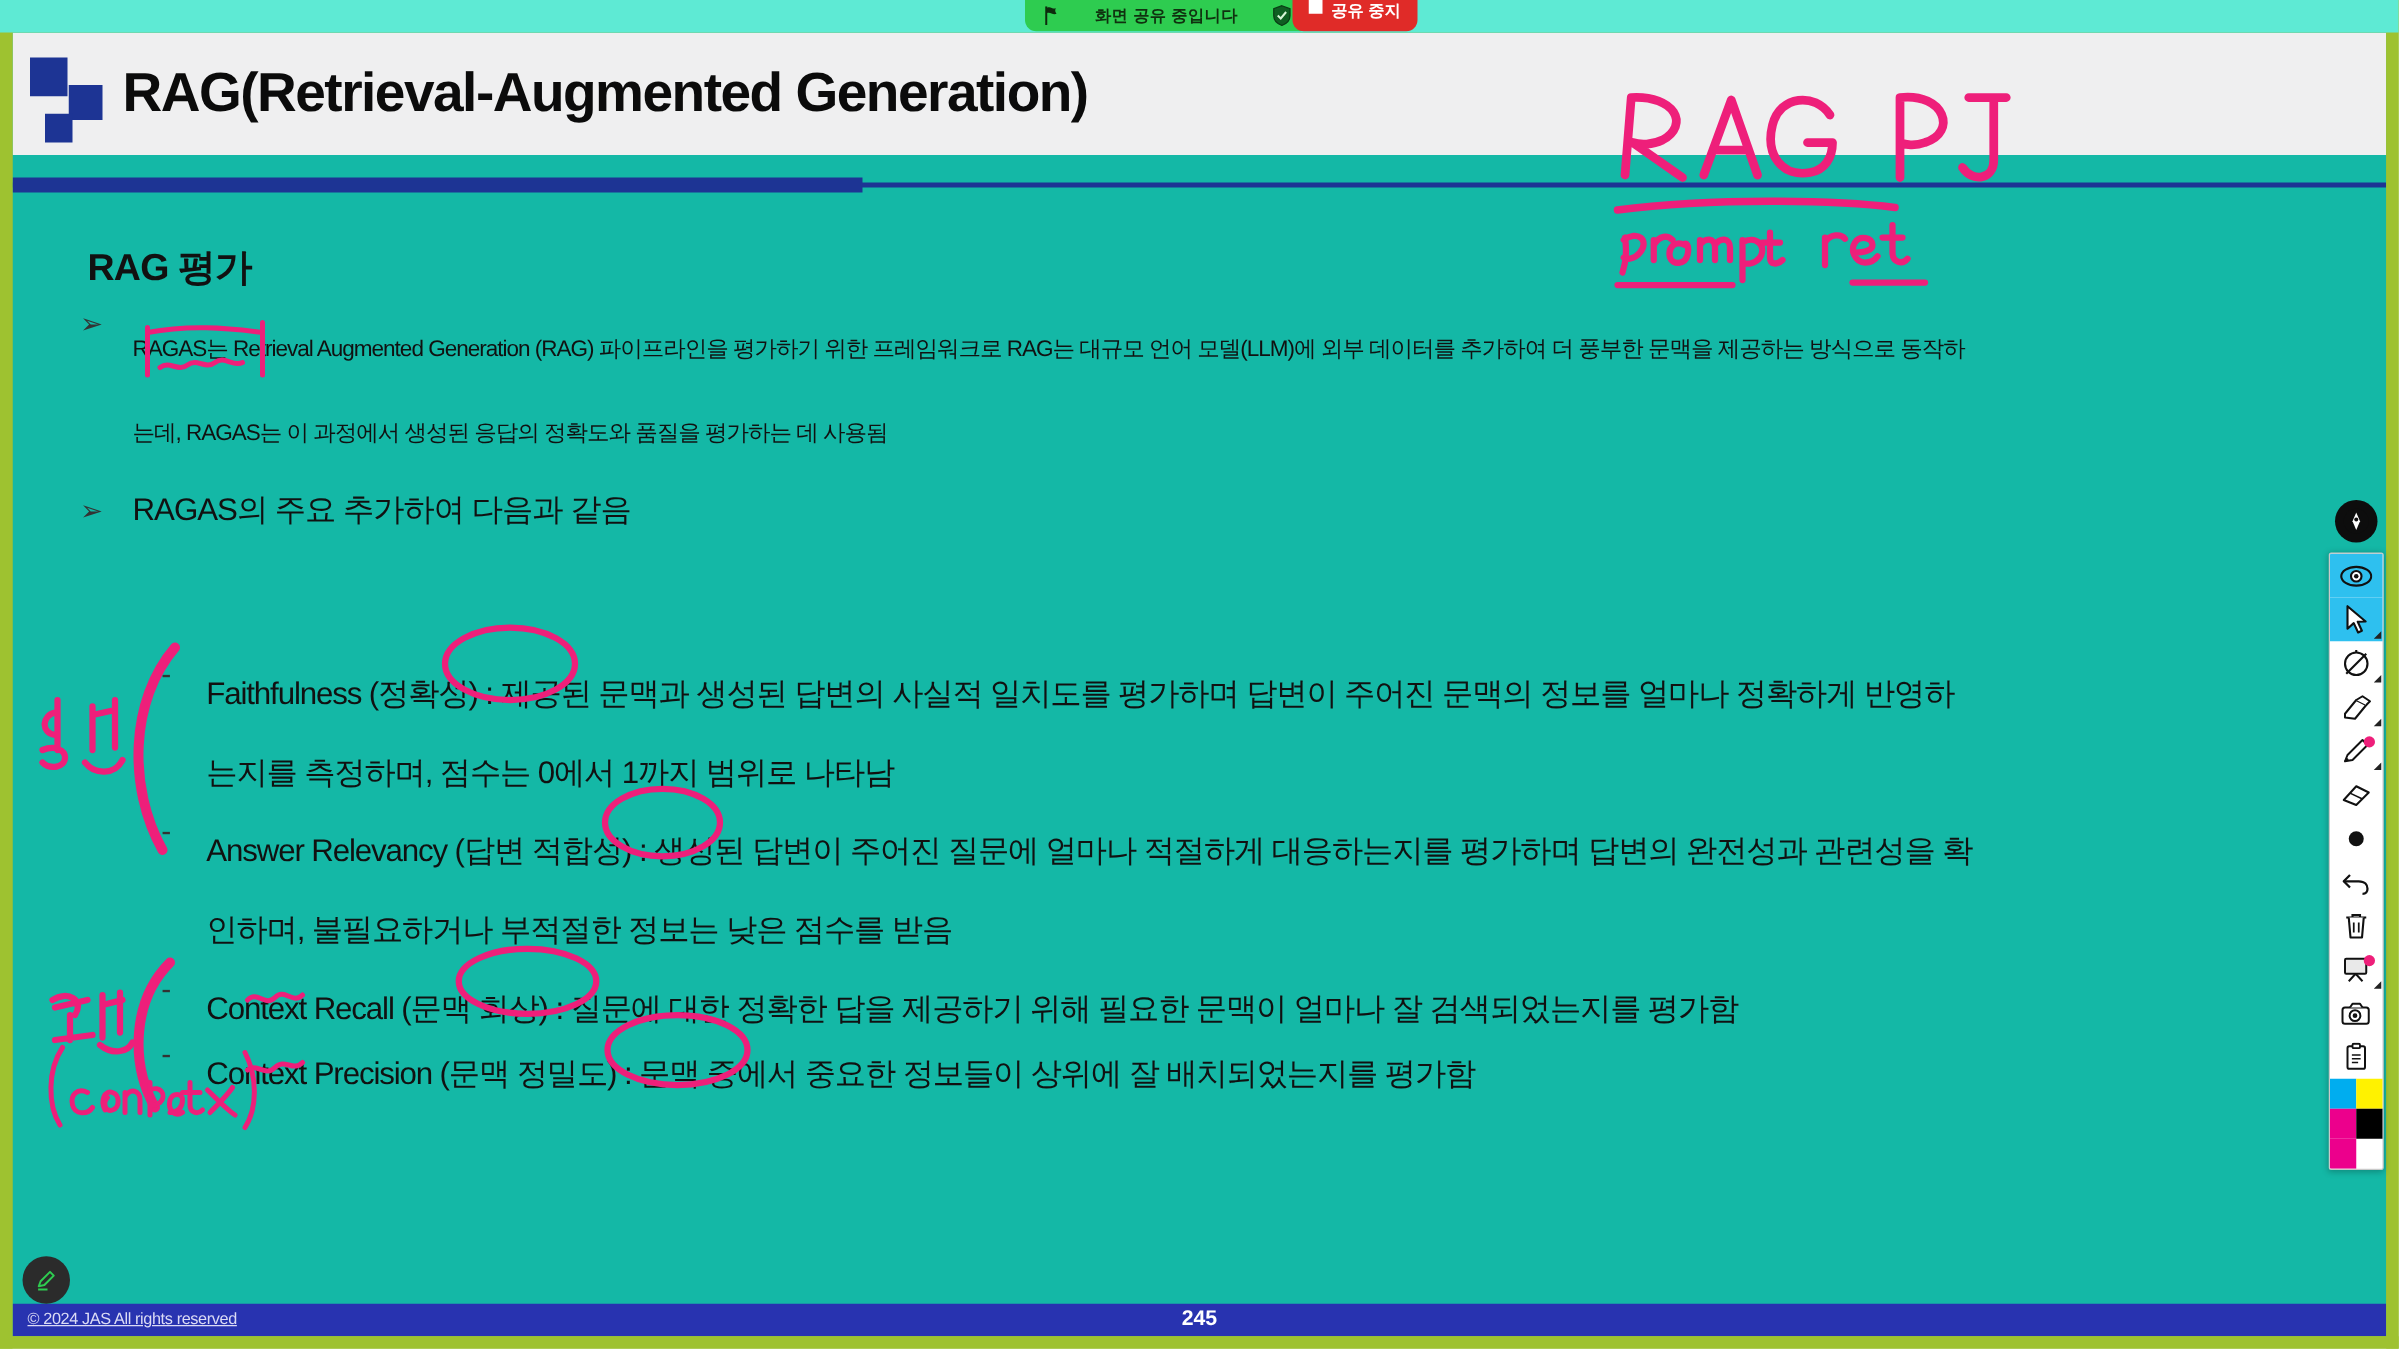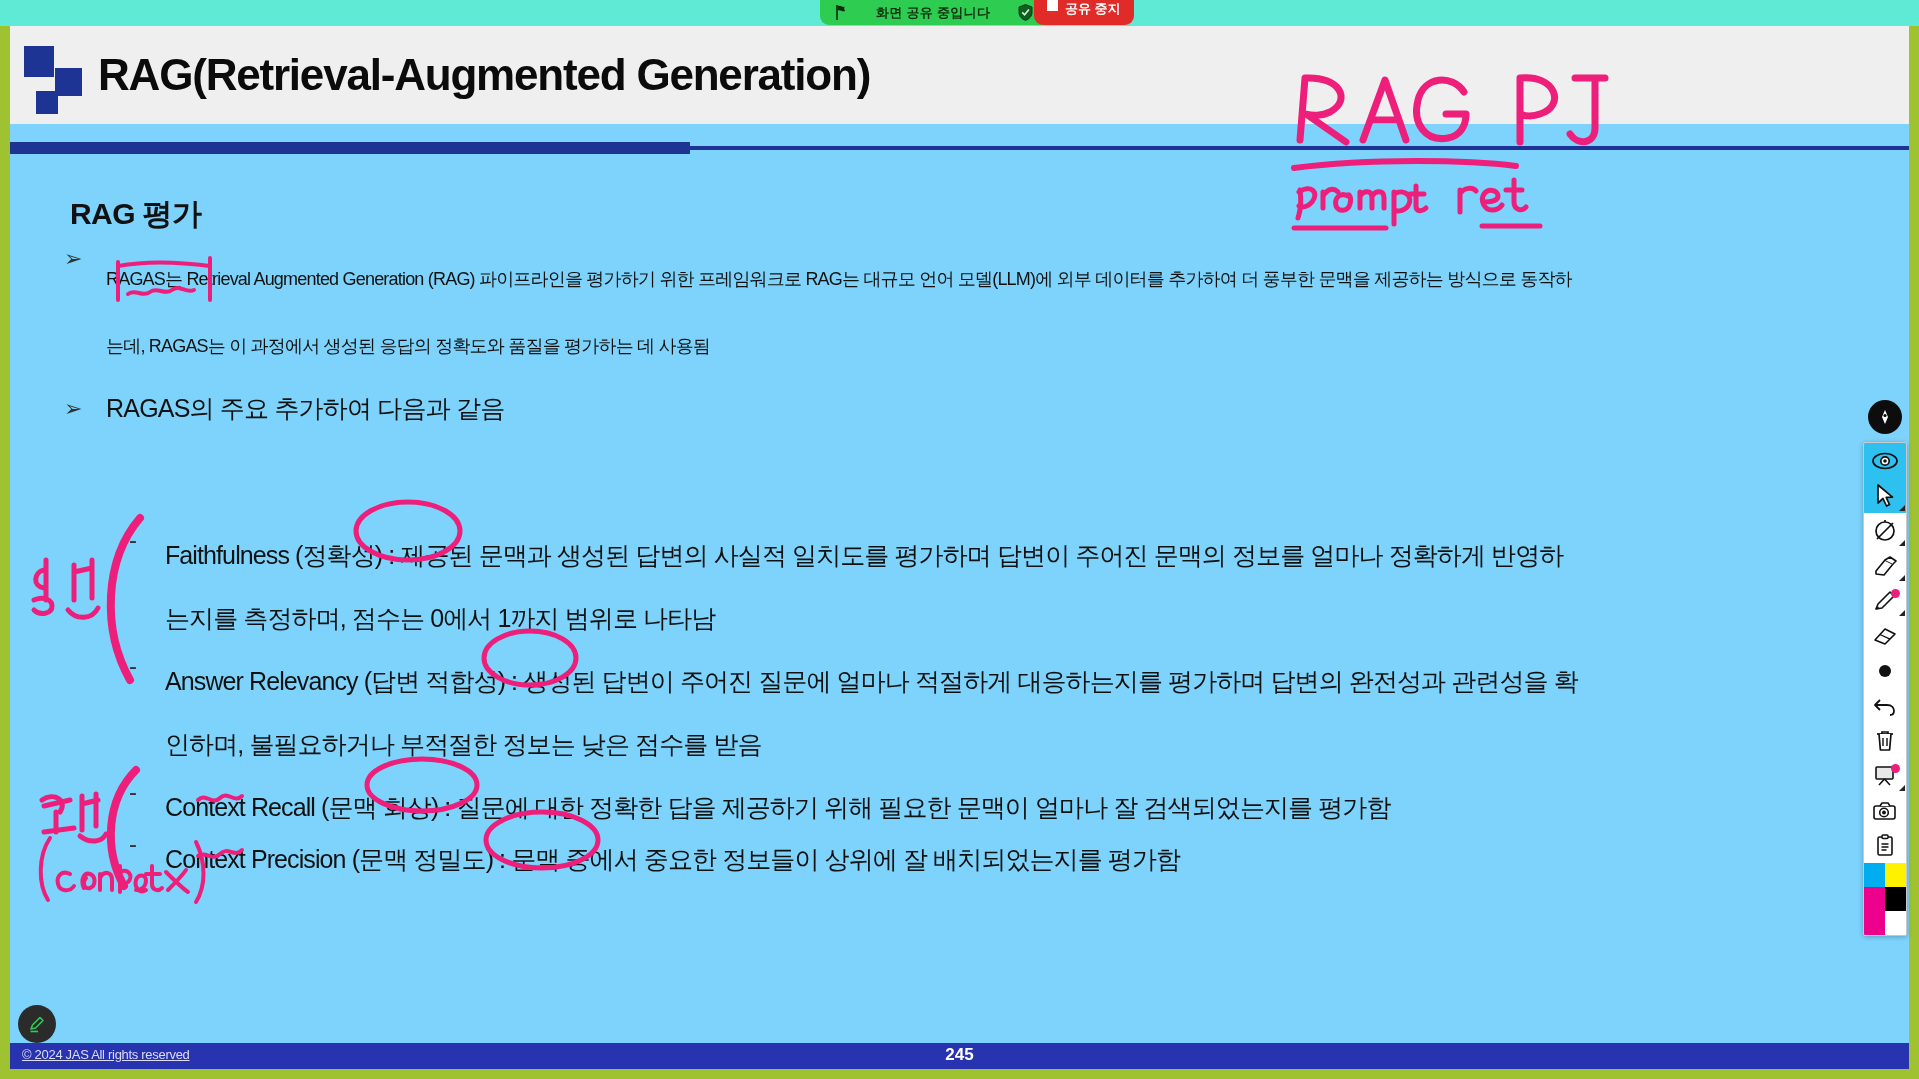--- a/index.html
+++ b/index.html
@@ -33,21 +33,21 @@
   .ico-flag svg, .ico-shield svg { display:block; }
 
   
   .frame-left  { position:absolute; left:0; top:0; width:10px; height:1079px; background:#9ec230; z-index:40;}
   .frame-right { position:absolute; right:0; top:0; width:10px; height:1079px; background:#9ec230; z-index:40;}
   .frame-bottom{ position:absolute; left:0; bottom:0; width:1919px; height:10px; background:#9ec230; z-index:40;}
 
   
   .slide {
     position: absolute; left: 10px; top: 26px; width: 1899px; height: 1043px;
-    background: #7dd3fc; overflow: hidden;
+    background: #14b8a6; overflow: hidden;
   }
   .slide-head { position:absolute; left:0; top:0; width:1899px; height:98px; background:#efeff0; }
 
   
   .logo { position:absolute; left:14px; top:20px; width:58px; height:62px; }
   .logo i { position:absolute; background:#1d3494; display:block; }
   .lg1 { left:0;  top:0;  width:30px; height:31px; }
   .lg2 { left:31px; top:22px; width:27px; height:28px; }
   .lg3 { left:12px; top:45px; width:22px; height:23px; }
 

